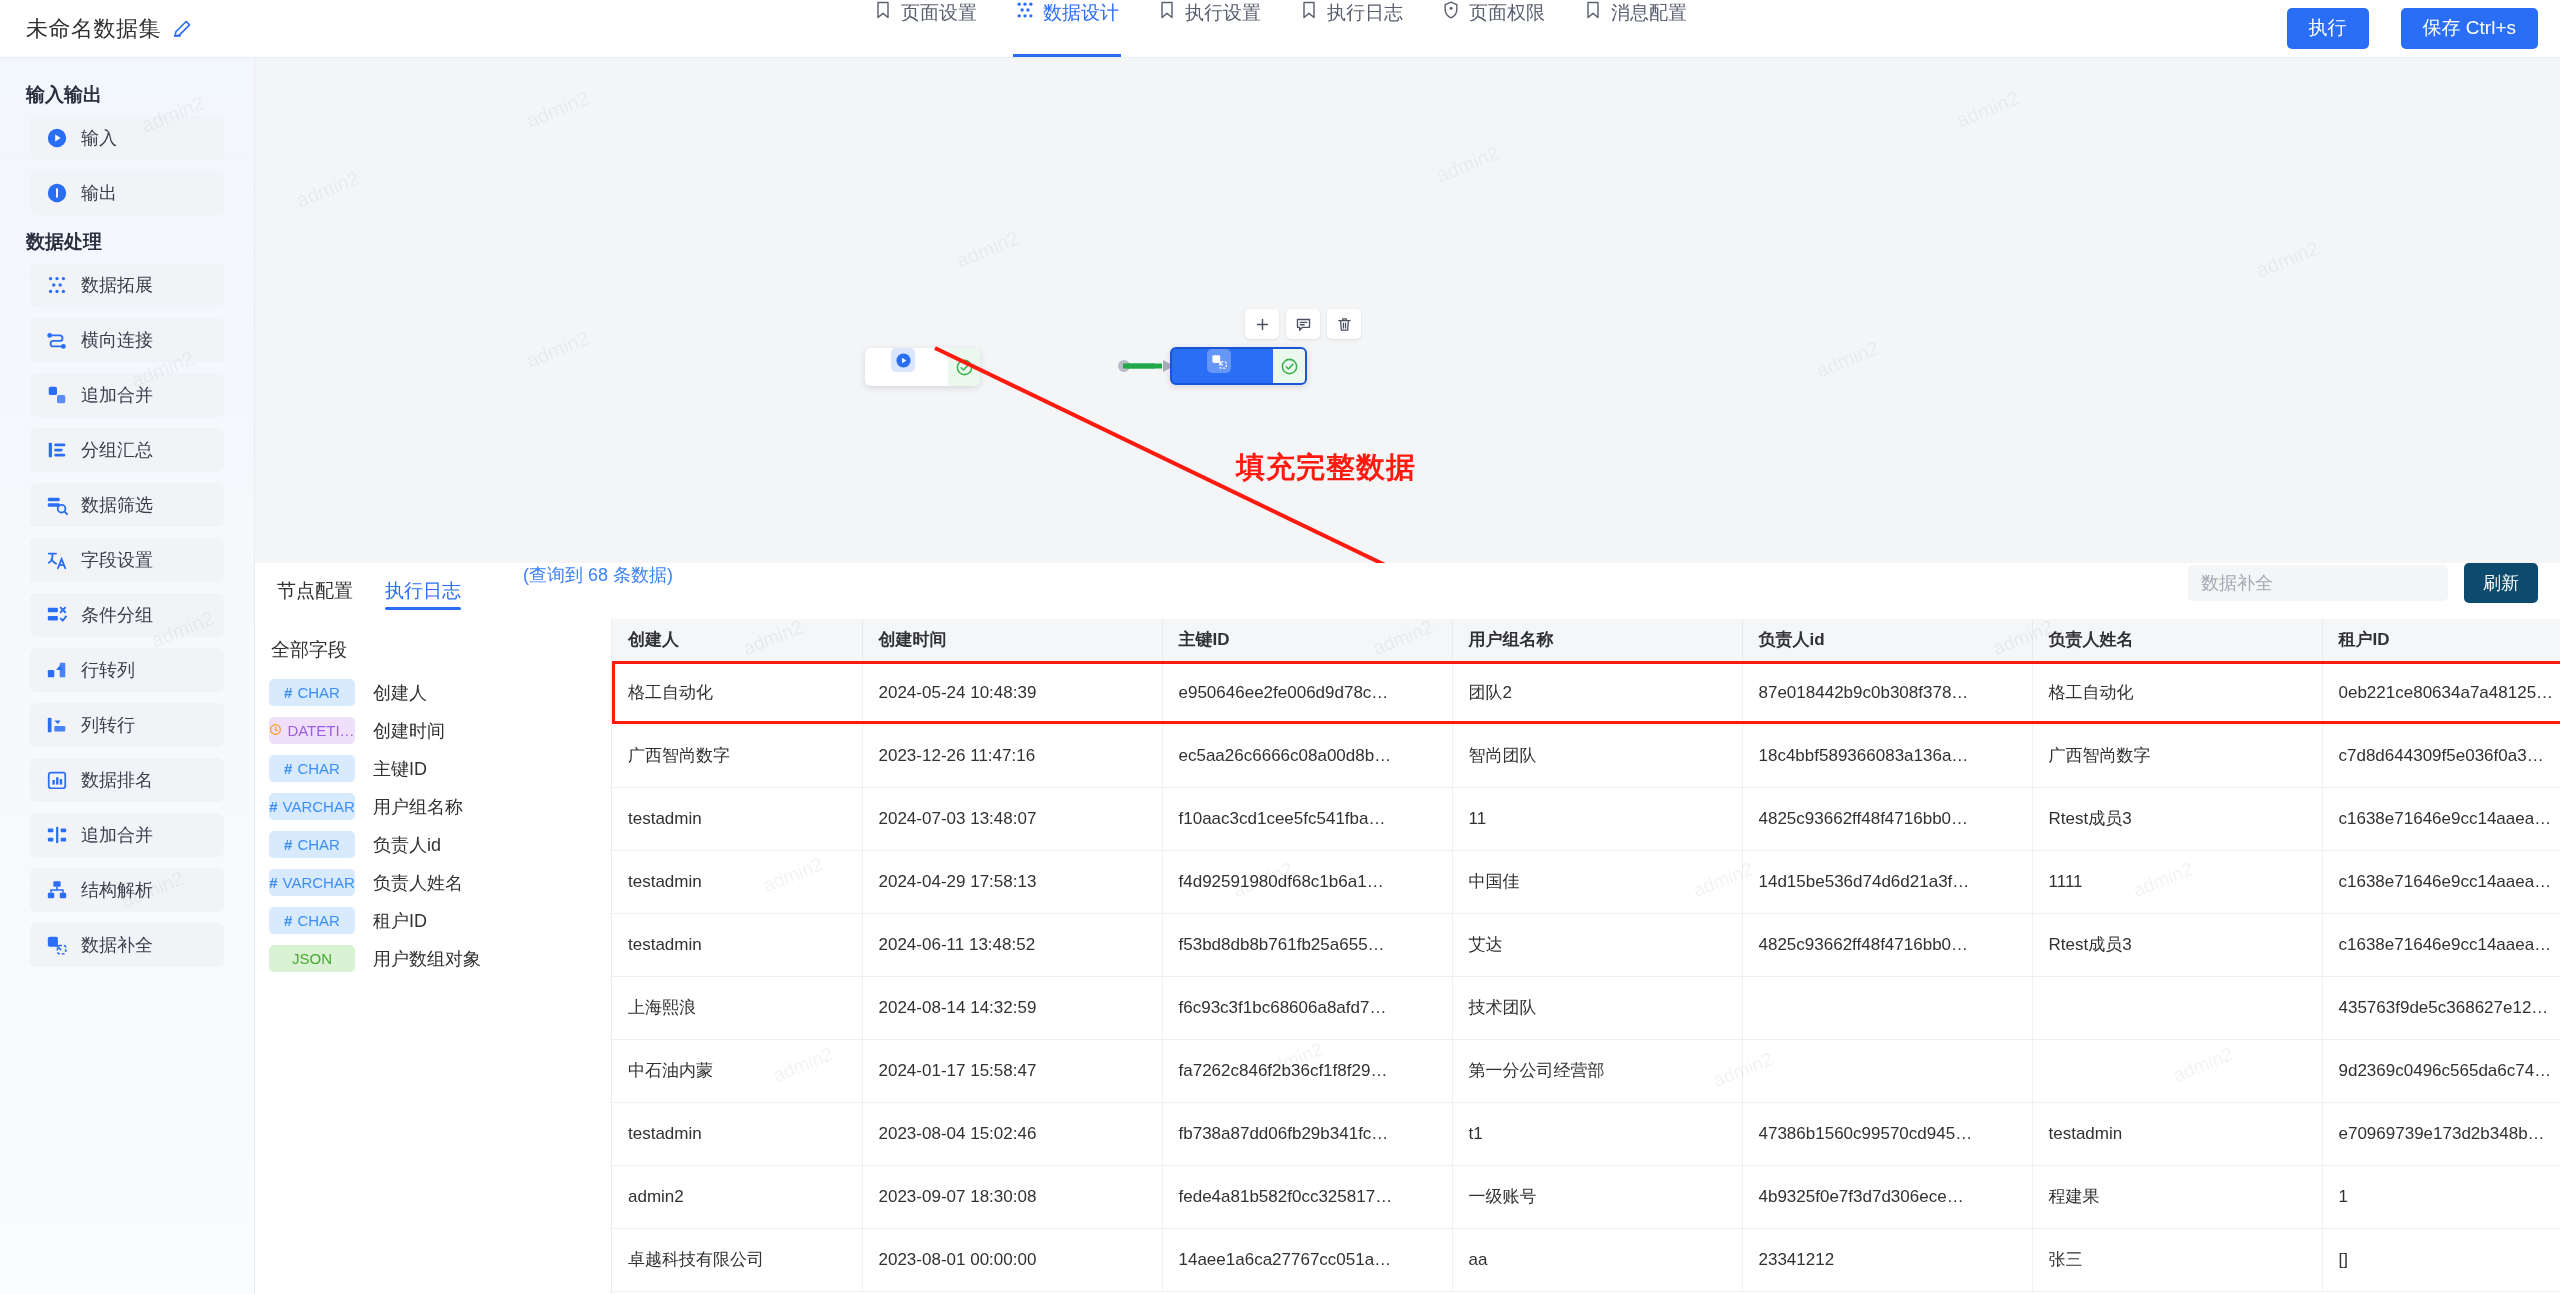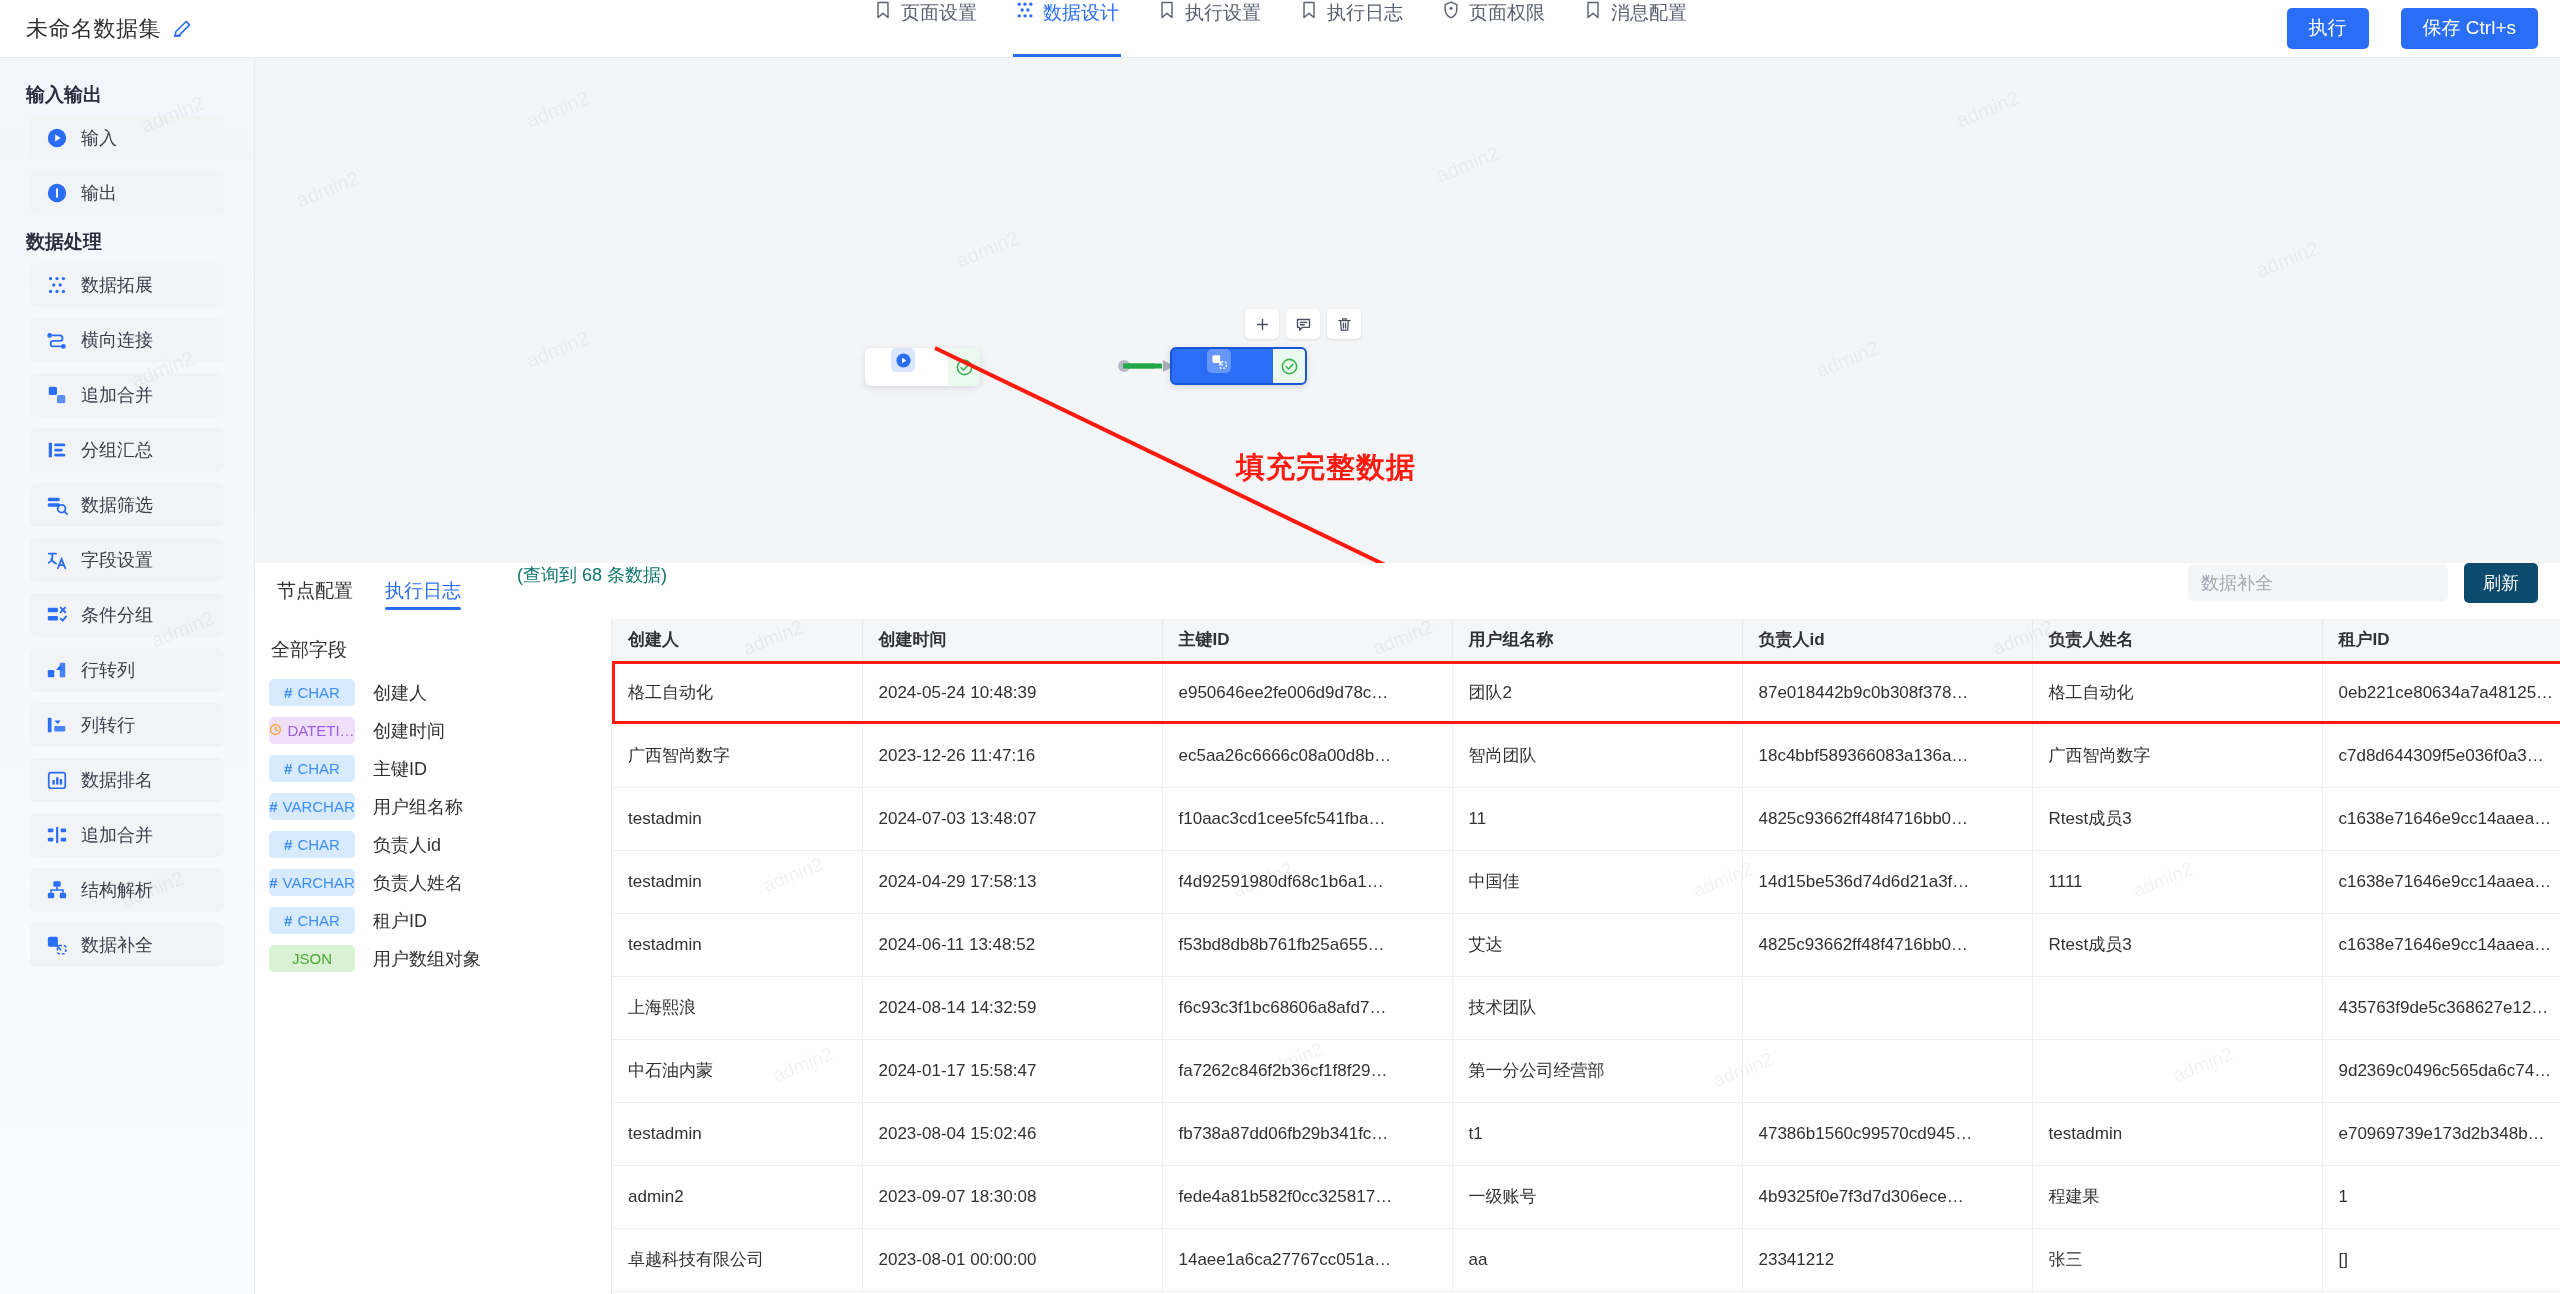--- a/index.html
+++ b/index.html
@@ -141,21 +141,21 @@
   .bp-tab {
     font-size: 19px; color: #303133; cursor: pointer;
     margin-right: 32px; position: relative; height: 56px;
     display: flex; align-items: center;
   }
   .bp-tab.active { color: #2a6ef5; }
   .bp-tab.active::after {
     content: ""; position: absolute; left: 0; right: 0; bottom: 9px;
     height: 3px; background: #2a6ef5; border-radius: 2px;
   }
-  .bp-count { font-size: 18px; color: #0f766e; margin-left: 24px; }
+  .bp-count { font-size: 18px; color: #3b82f6; margin-left: 30px; }
   .bp-right { position: absolute; right: 22px; display: flex; align-items: center; gap: 16px; }
   .search-input {
     width: 260px; height: 36px; background: #f4f5f7; border: none;
     border-radius: 5px; padding: 0 13px; font-size: 18px; color: #303133;
     font-family: inherit; outline: none;
   }
   .search-input::placeholder { color: #a3a8b3; }
   .btn-refresh {
     background: #0c4a6e; color: #fff; border: none; border-radius: 5px;
     font-size: 18px; padding: 8px 19px; cursor: pointer; font-family: inherit;

